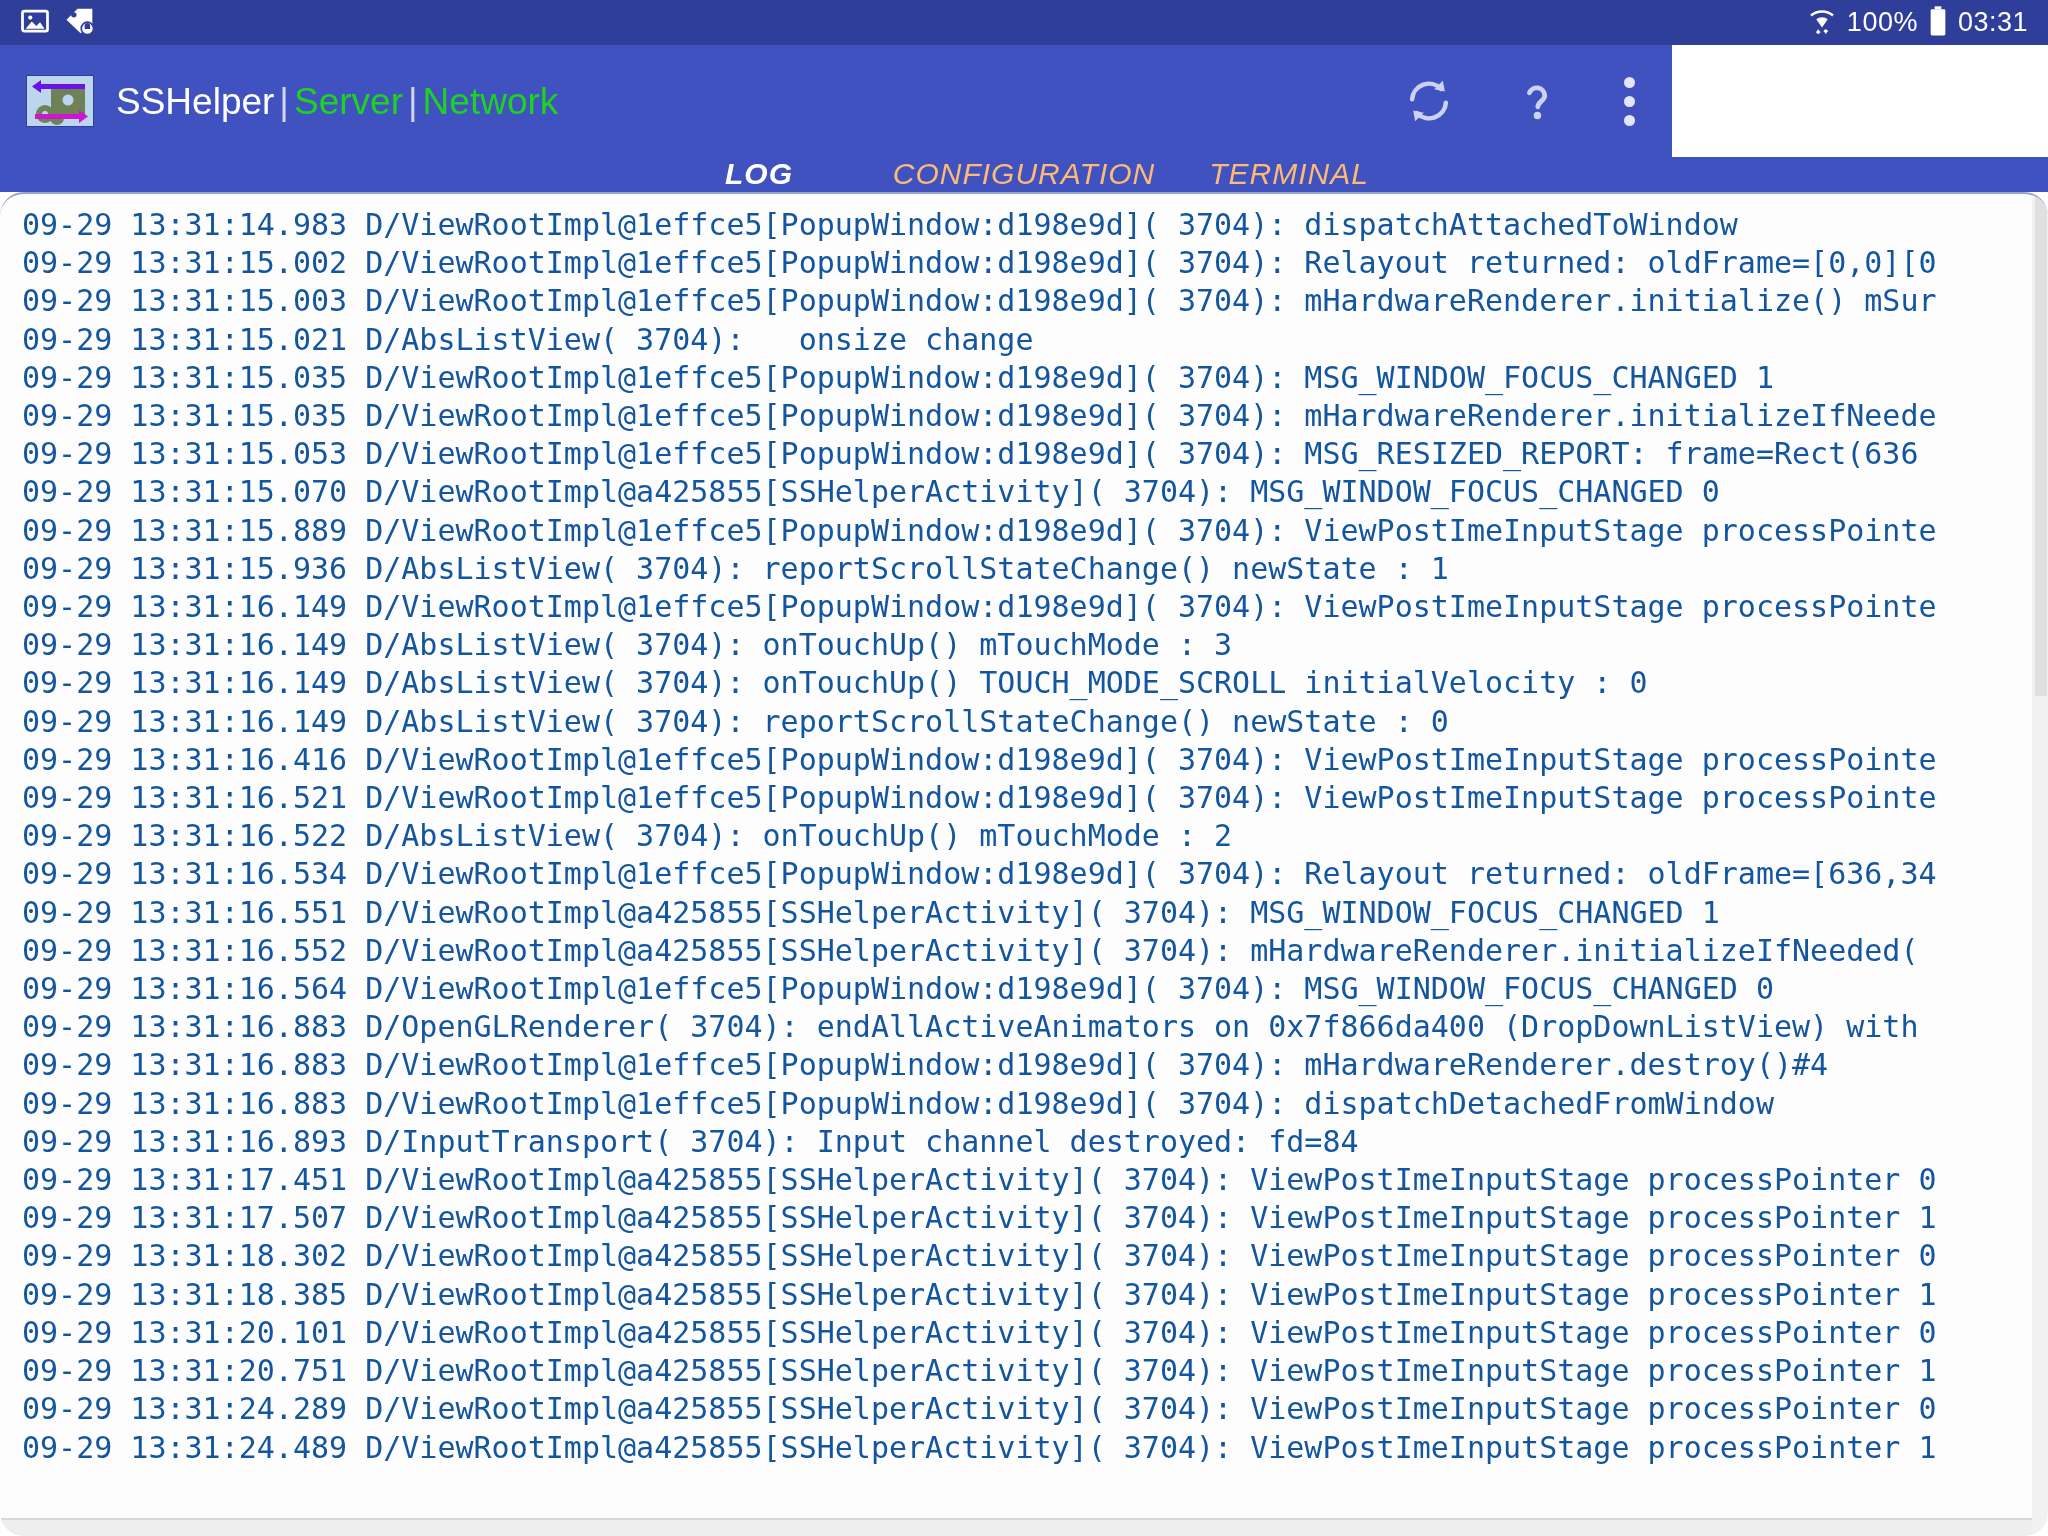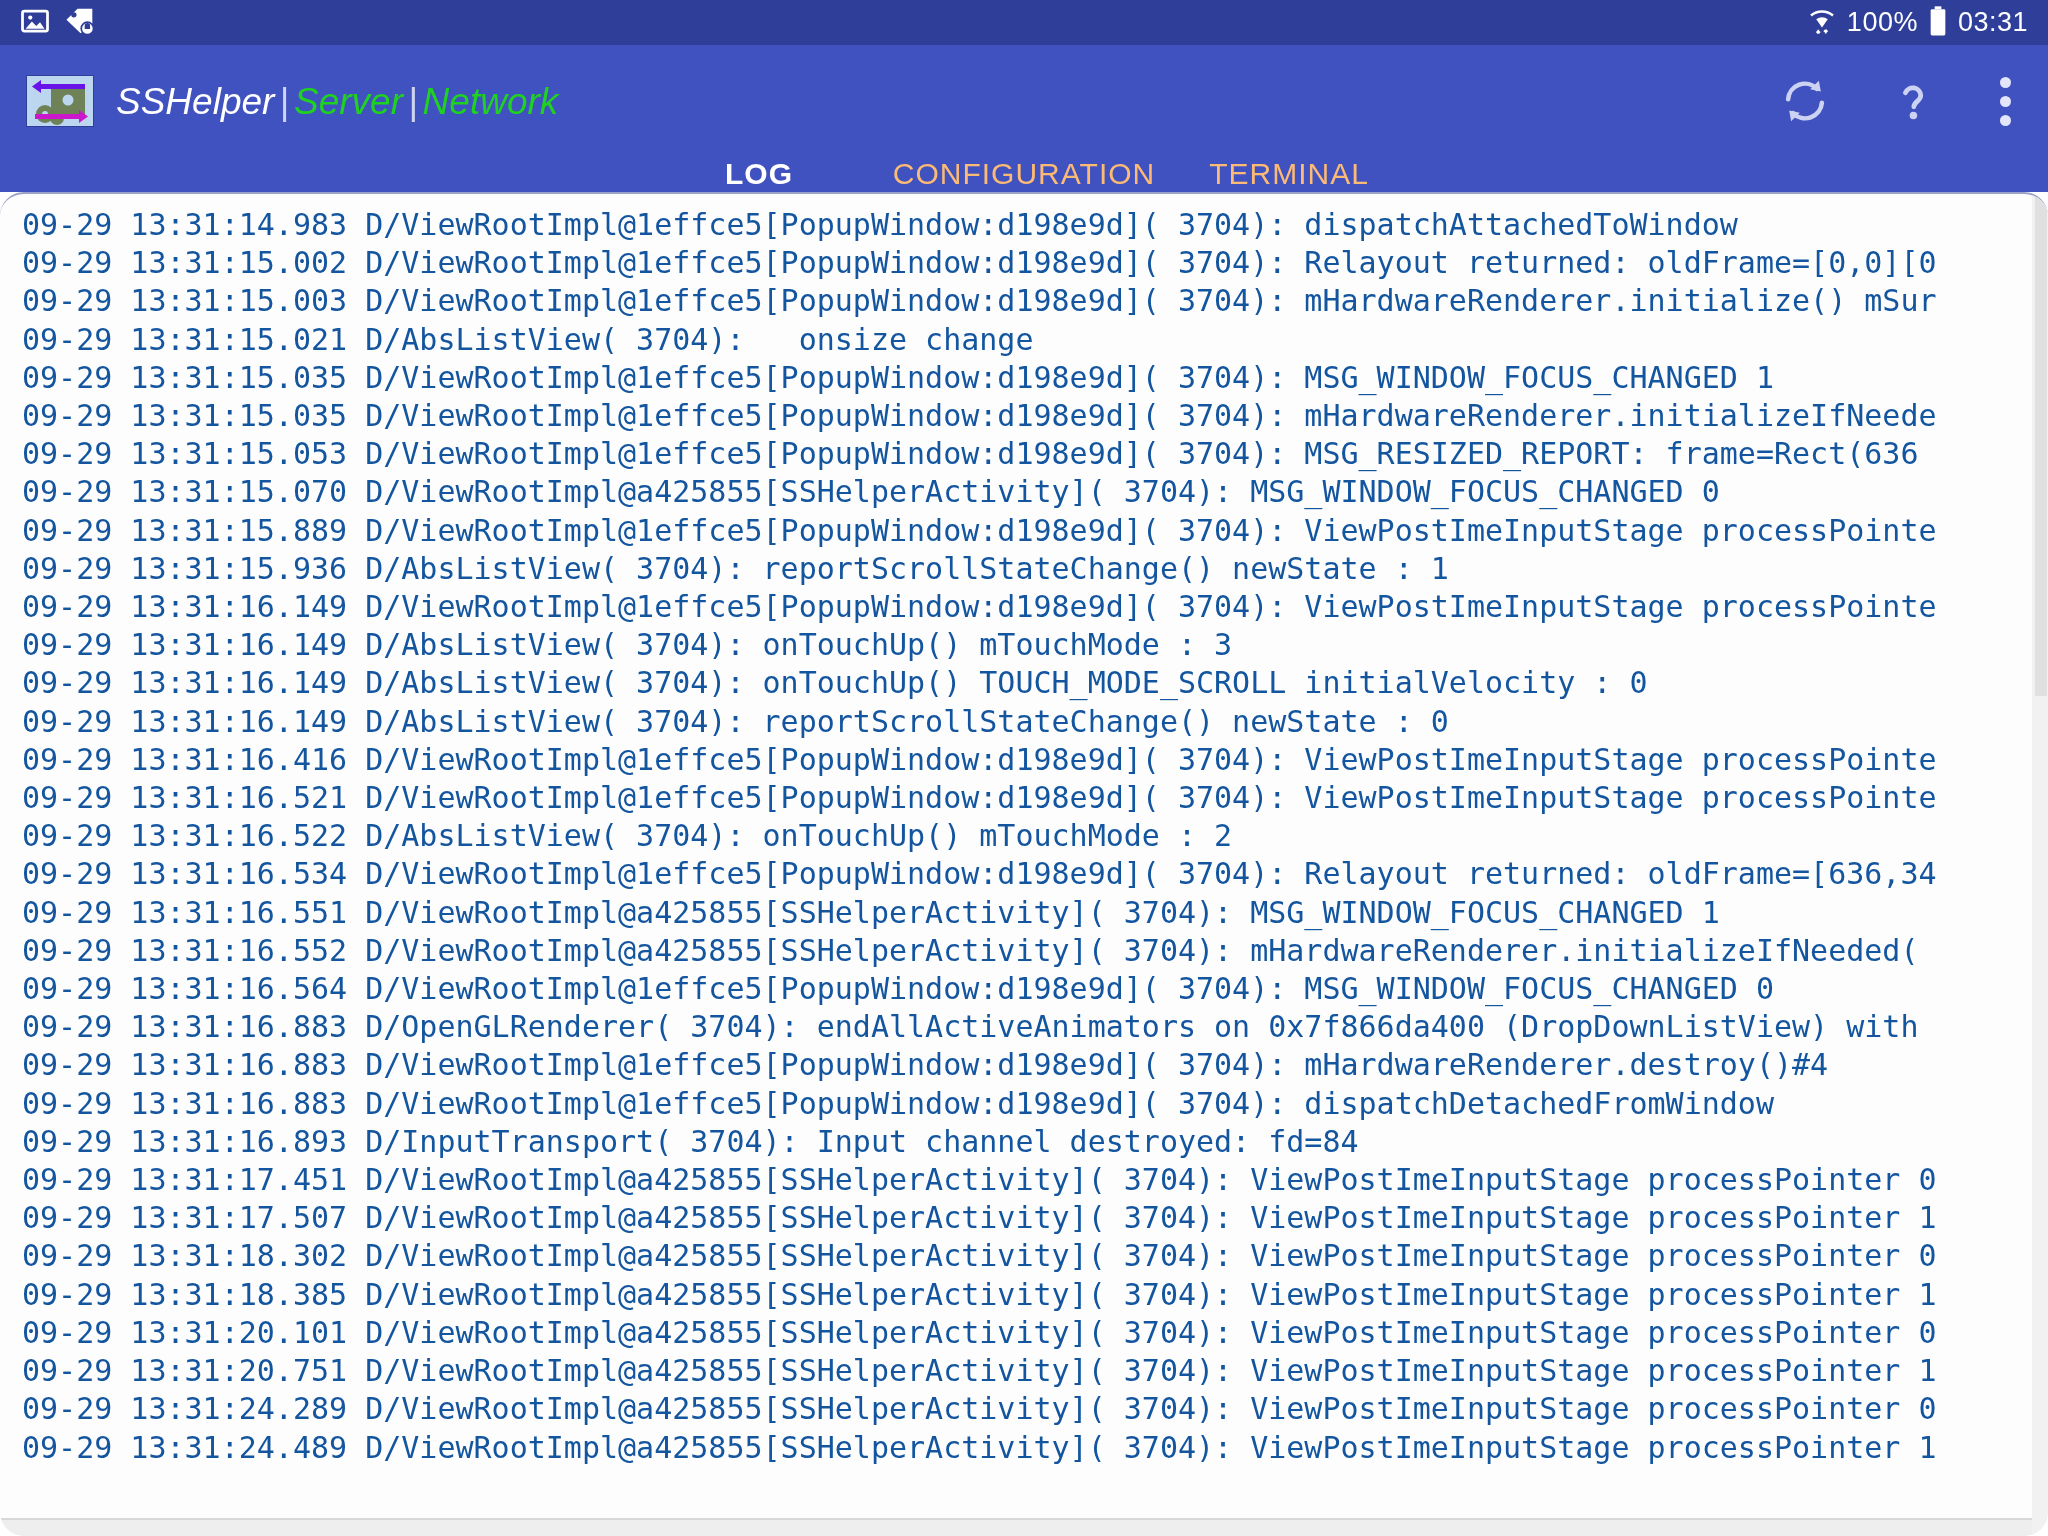--- a/index.html
+++ b/index.html
@@ -21,25 +21,24 @@
     text-align:center;
   }
   #status-bar .left{ display:flex; align-items:center; gap:14px; }
   #status-bar .right{ margin-left:auto; display:flex; align-items:center; gap:10px; }
   .sb-text{ font-size:27px; letter-spacing:0.5px; color:#ffffff; font-family:"Liberation Sans", sans-serif;}
   .sb-icon{ display:block; }
 
   
   #app-bar{
     position:absolute; top:45px; left:0;
-    width:2048px; height:112px;
+    width:1672px; height:112px;
     background:#4052c0;
     display:flex; align-items:center;
     padding:0 19px 0 26px;
-    font-style:italic;
   }
   #app-logo{
     width:68px; height:52px;
     flex:0 0 auto;
     background:#b9d4ee;
     border:1px solid #2f3f99;
     position:relative;
     overflow:hidden;
   }
   #app-title{
@@ -63,21 +62,21 @@
     color:#ccd2f2;
   }
   #overflow-icon{ flex-direction:column; gap:8px; width:20px;}
   #overflow-icon i{ display:block; width:11px; height:11px; border-radius:50%; background:#e3e6fa; }
 
   
   #tab-bar{
     position:absolute; top:157px; left:0;
     width:2048px; height:35px;
     background:#4052c0;
-    display:flex; justify-content:center; align-items:flex-start;
+    display:flex; justify-content:center; align-items:flex-start;font-style:italic;
   }
   .tab{
     position:relative;
     min-width:265px;
     text-align:center;
     font-size:30px;
     letter-spacing:1px;
     color:#fdba74;
     padding-bottom:10px;
     font-family:"Liberation Sans", sans-serif;

